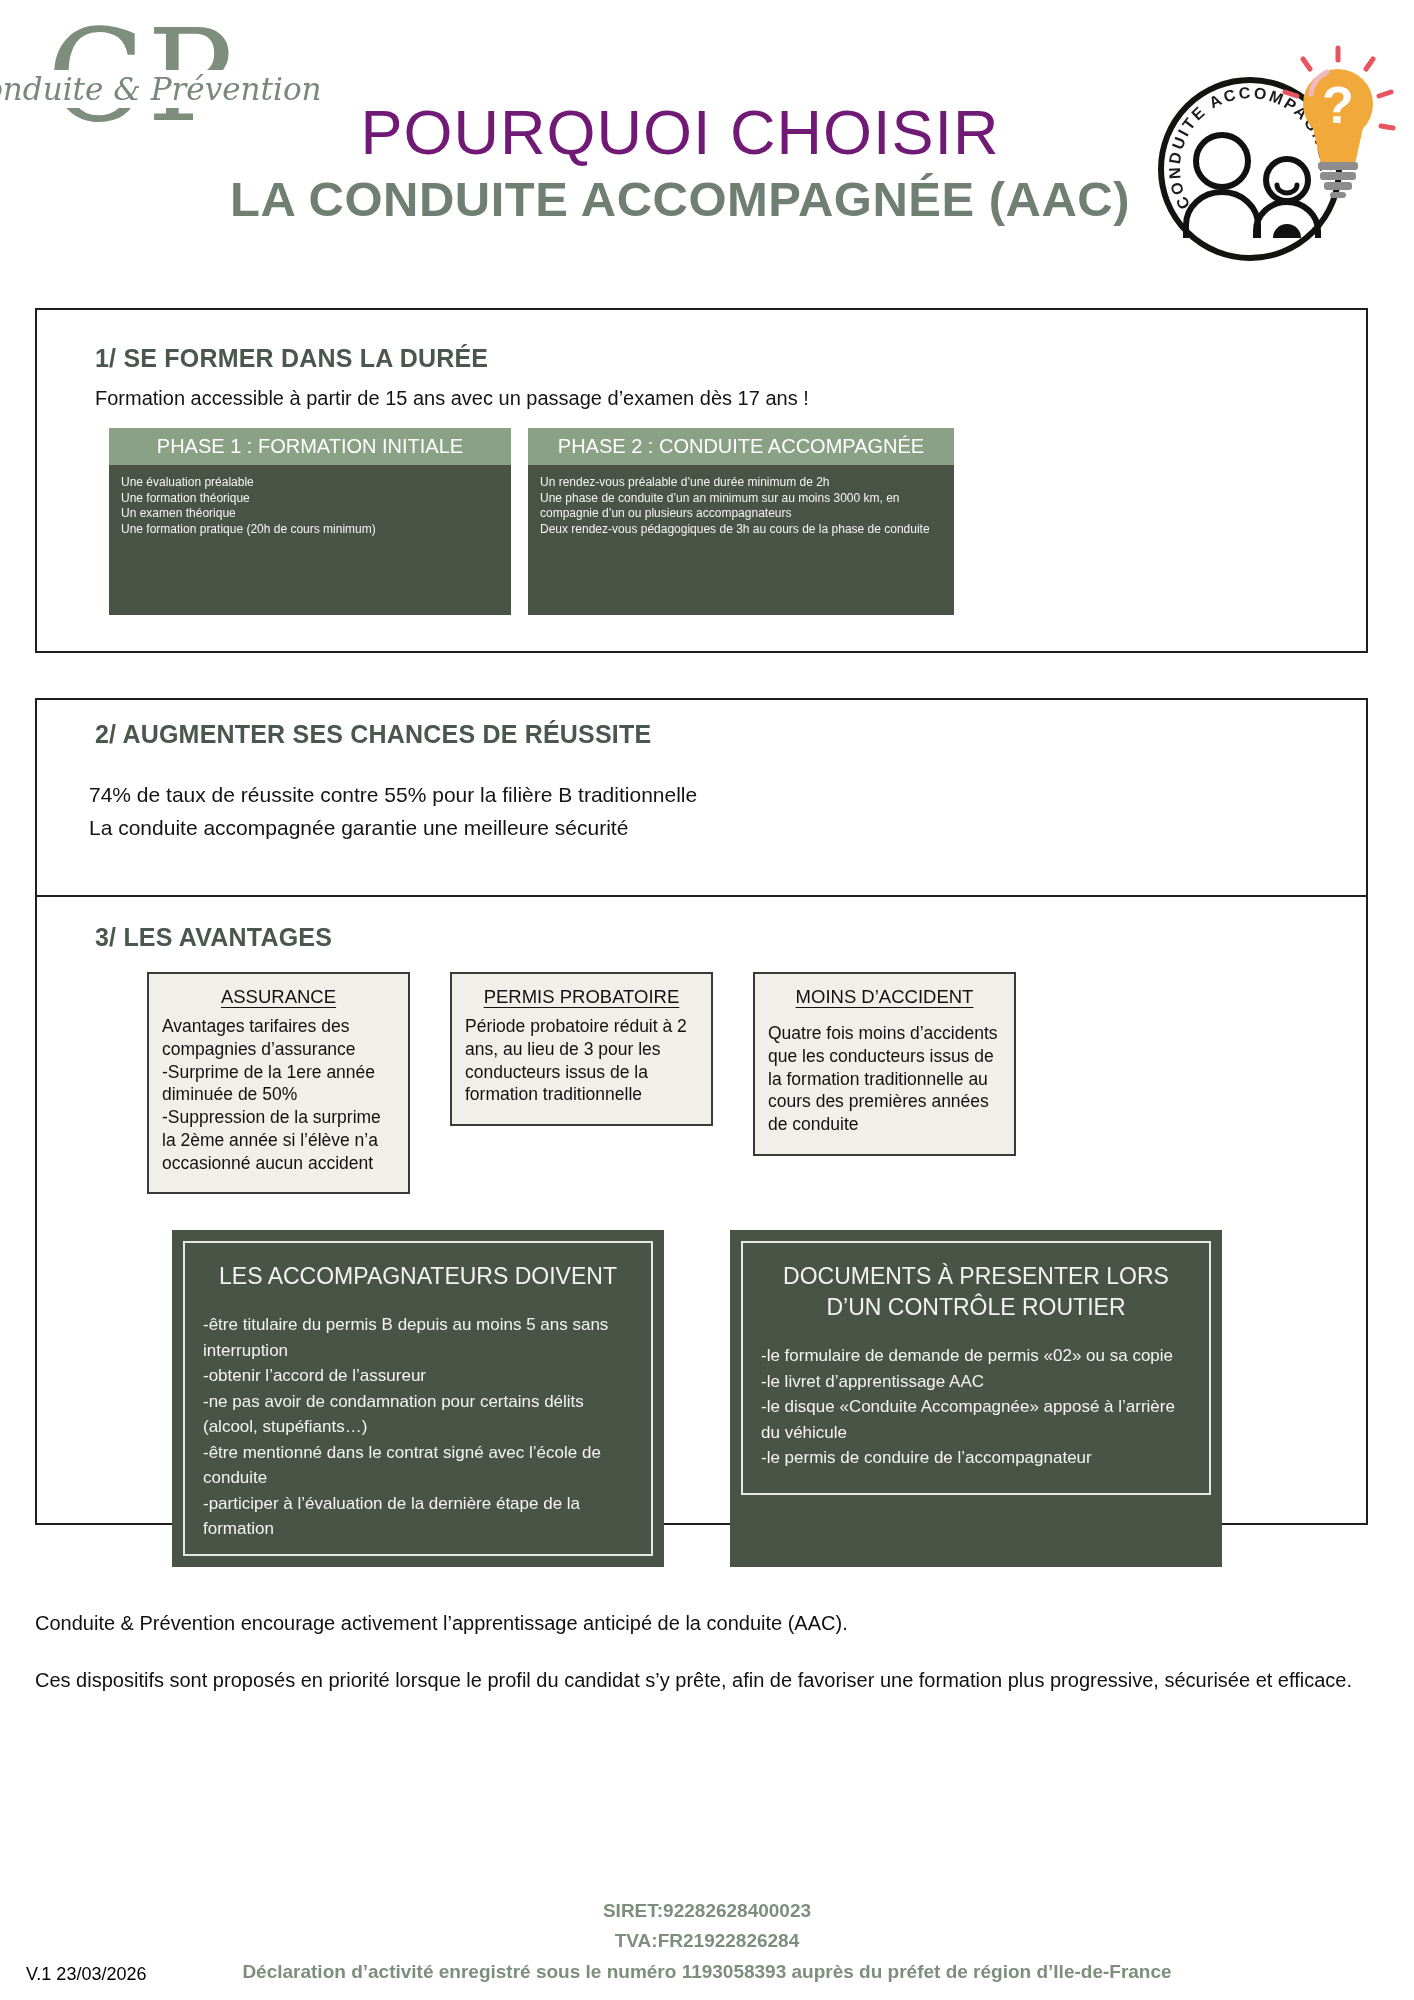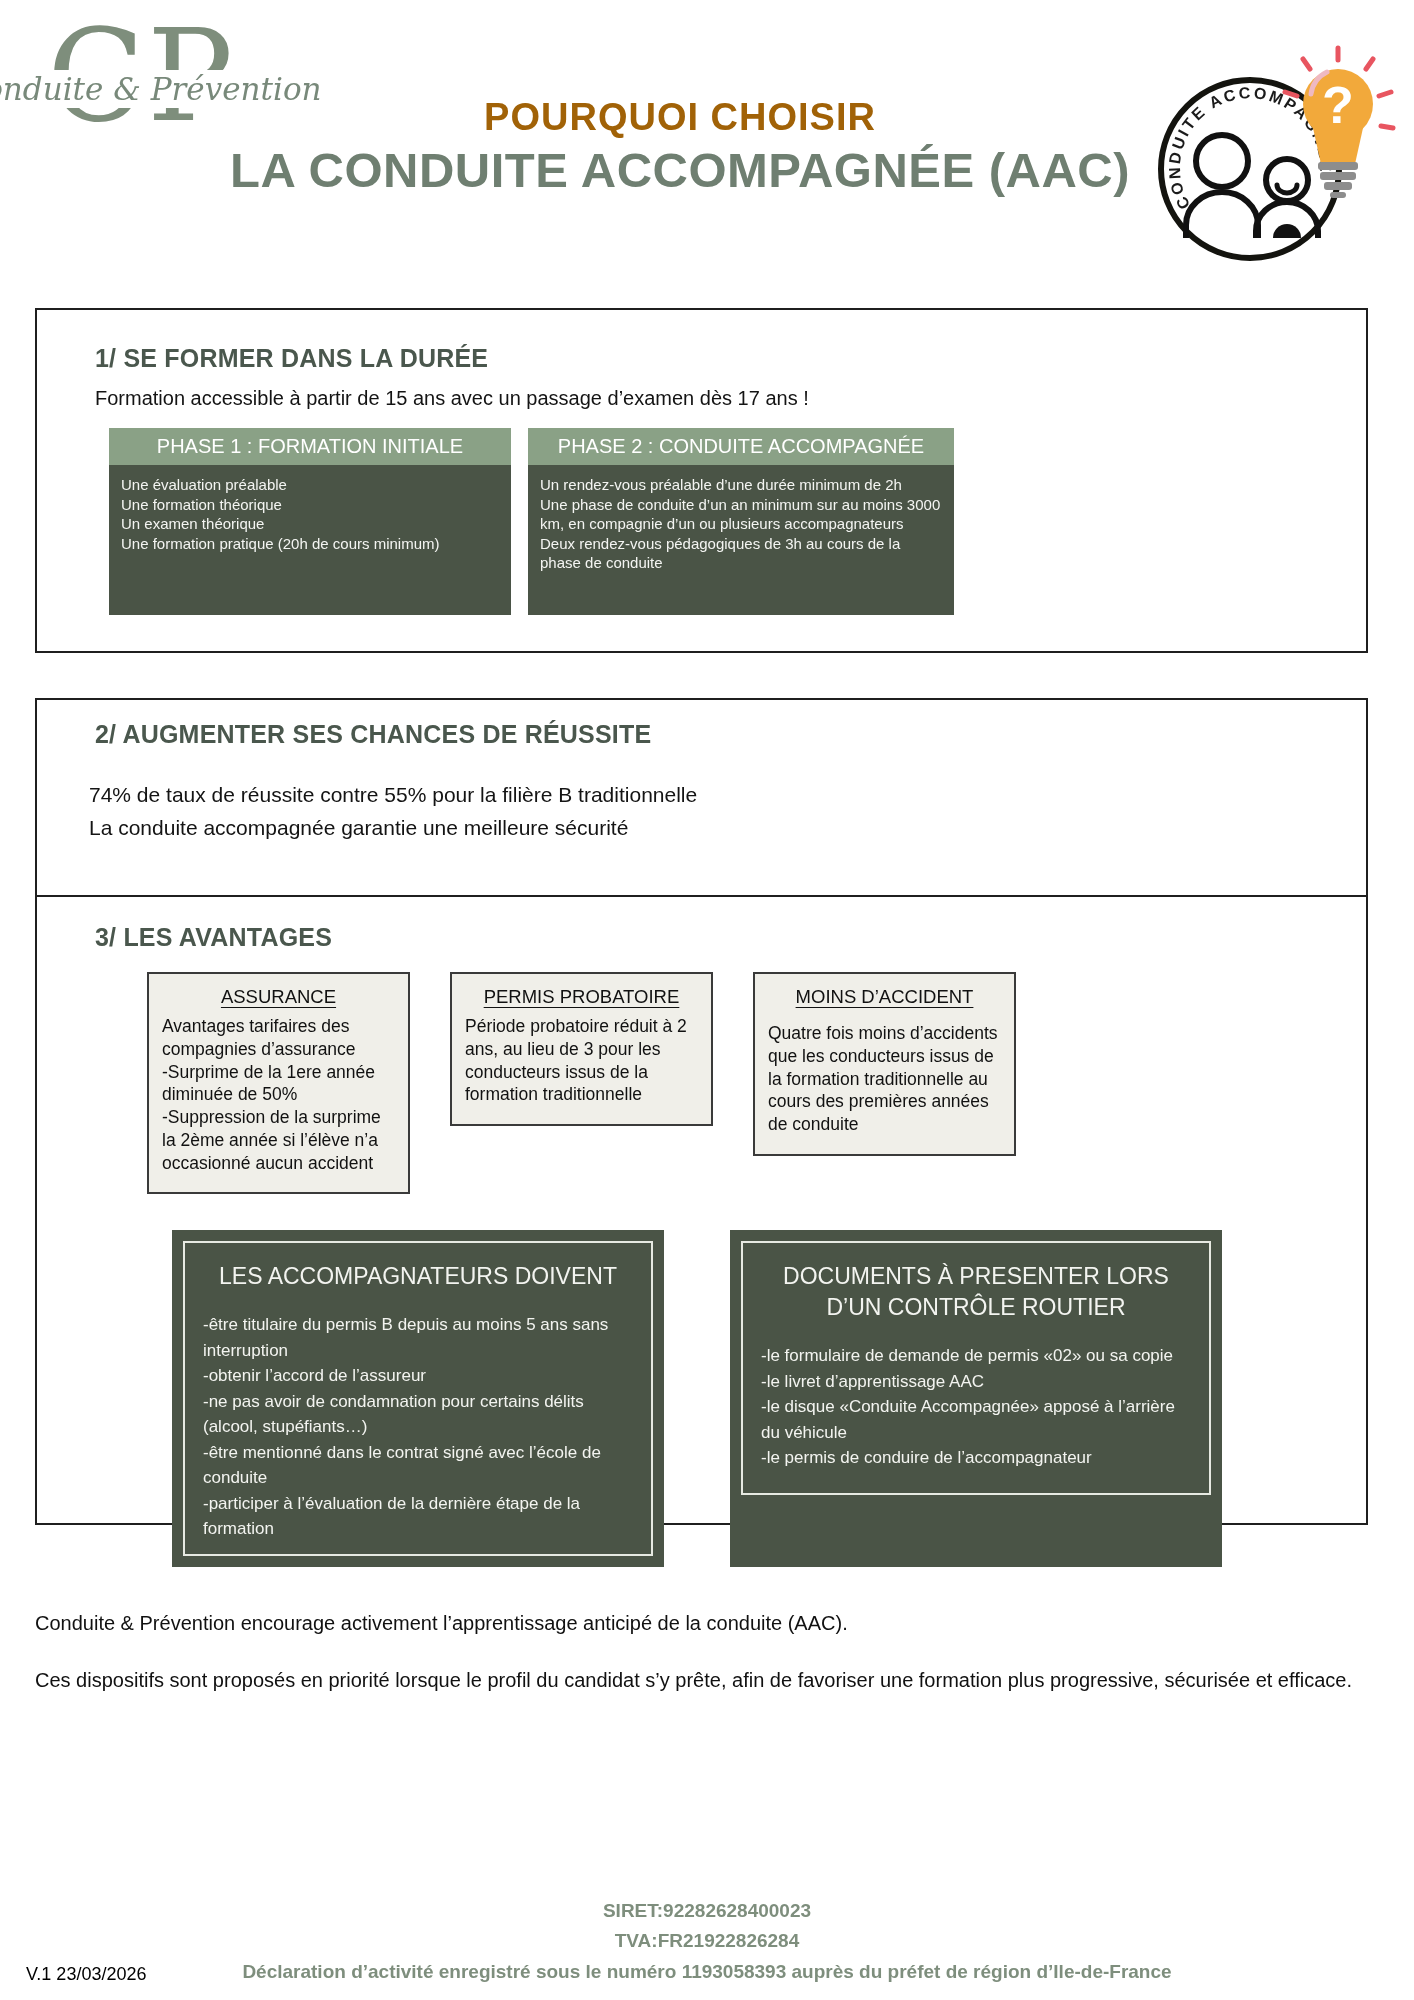--- a/index.html
+++ b/index.html
@@ -22,21 +22,21 @@
   }
   .logo-script {
     position:absolute; left:50%; top:48px; transform:translateX(-50%);
     font-family:"DejaVu Serif", serif; font-style:italic;
     font-size:31px; white-space:nowrap; color:#78897a;
     background:#ffffff; padding:1px 8px;
   }
 
   
   .title-block { position:absolute; left:205px; top:96px; width:950px; text-align:center; }
-  .title-red   { font-size:38px; font-weight:700; color:#a16207; letter-spacing:1px; }
+  .title-red   { font-size:63px; font-weight:400; color:#701a75; letter-spacing:1px; }
   .title-green { font-size:49px; font-weight:800; color:#6f7f71; letter-spacing:0.5px; margin-top:3px; }
 
   
   .badge { position:absolute; left:1146px; top:40px; width:258px; height:242px; }
 
   
   .section {
     position:absolute; left:35px; width:1333px;
     background:#ffffff; border:2px solid #1f1f1f;
   }
@@ -57,21 +57,21 @@
   .phase-row { margin:18px 0 0 72px; display:flex; gap:17px; align-items:stretch; }
   .phase { display:flex; flex-direction:column; }
   .phase-1 { width:402px; }
   .phase-2 { width:426px; }
   .phase-header {
     background:#8aa186; color:#ffffff; text-align:center;
     font-size:20px; padding:7px 4px;
   }
   .phase-body {
     flex:1; background:#4a5446; color:#f4f5f2;
-    font-size:15px; line-height:1.3;
+    font-size:12px; line-height:1.3;
     padding:10px 12px 4px 12px;
     white-space:pre-line; min-height:150px;
   }
 
   
   .sec2-body {
     margin:30px 0 0 52px; font-size:21px; line-height:1.55;
     color:#141414; white-space:pre-line;
   }
 

